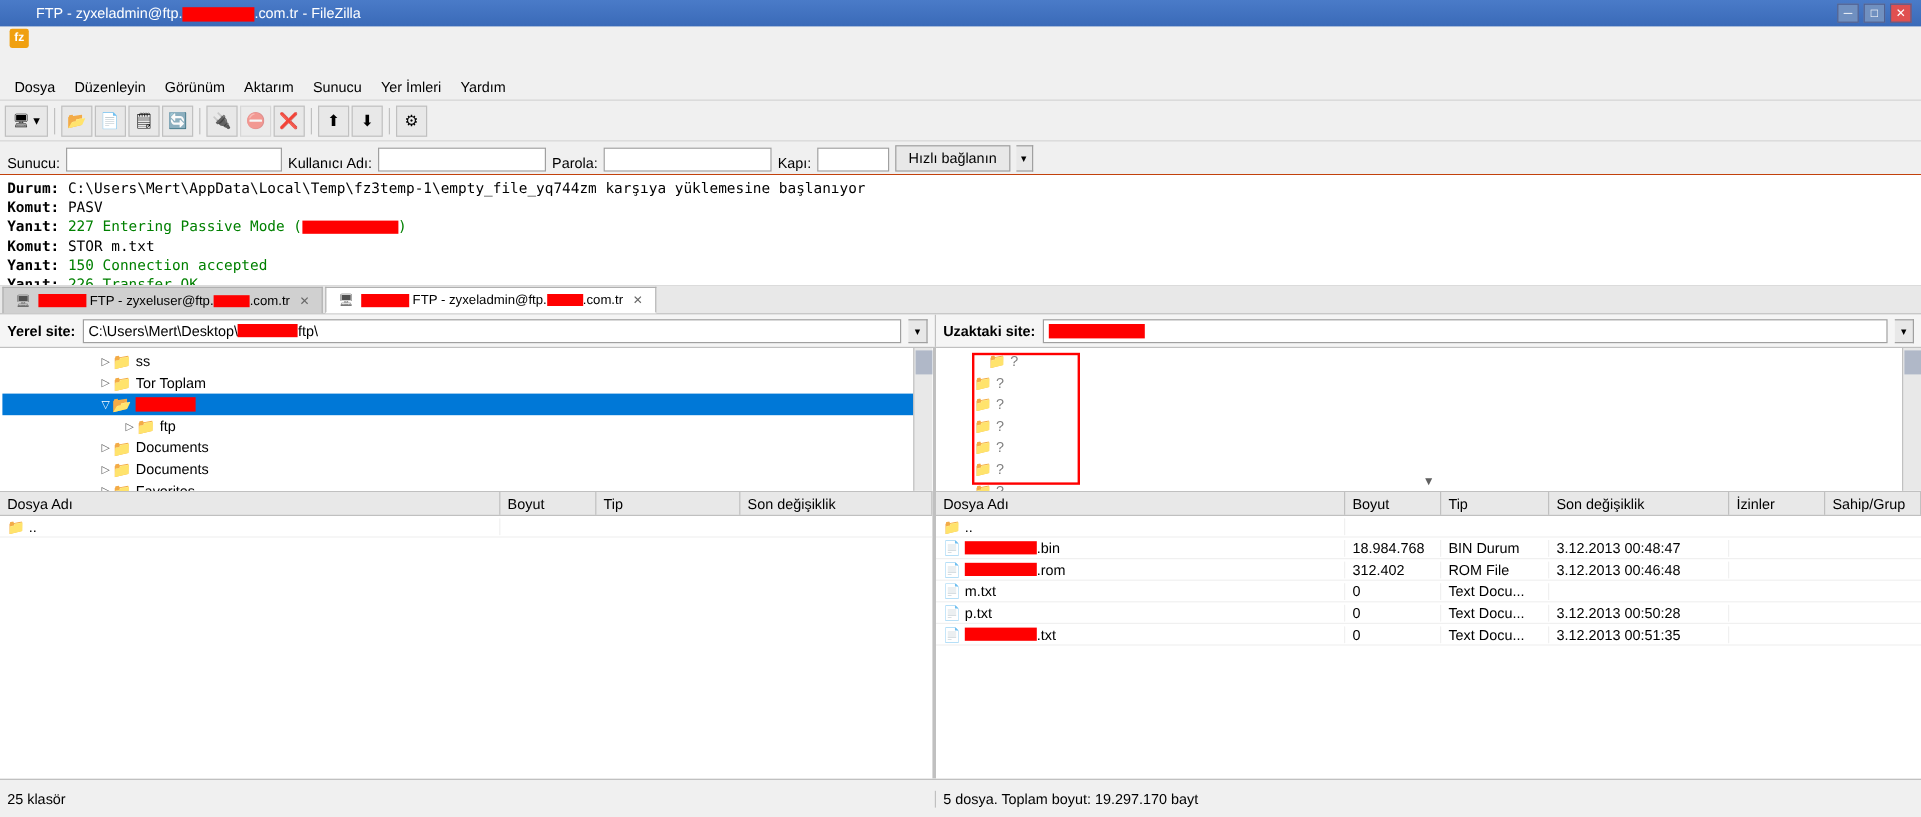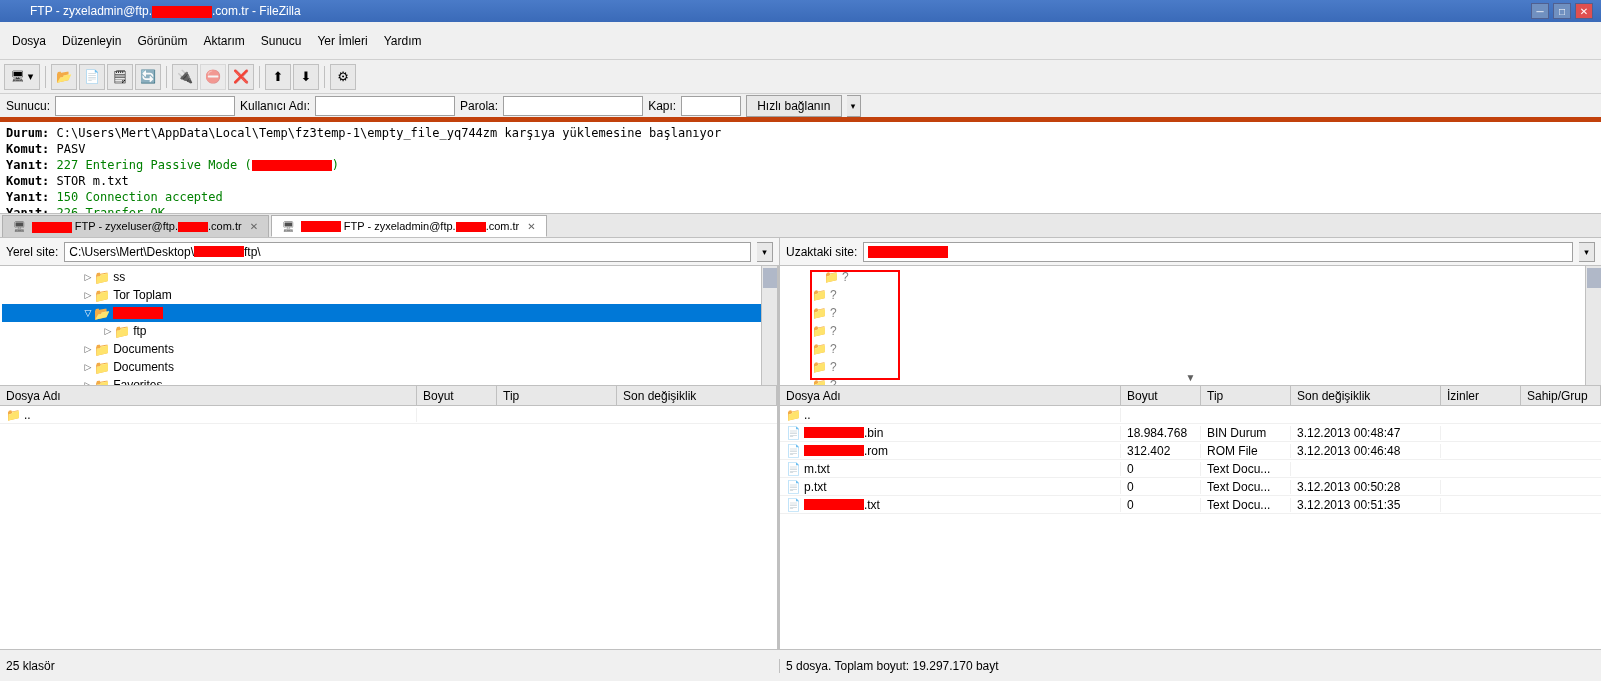--- a/index.html
+++ b/index.html
@@ -67,26 +67,27 @@
       color: white;
       cursor: pointer;
     }
     .title-btn.close-btn {
       background: #e05050;
     }
 
     
     .menu-bar {
       background: #f0f0f0;
-      height: 38px;
+      height: 22px;
       display: flex;
       align-items: center;
       padding: 0 4px;
       border-bottom: 1px solid #d0d0d0;
       flex-shrink: 0;
+      margin-top: 40px;
     }
     .menu-item {
       padding: 2px 8px;
       cursor: pointer;
       font-size: 12px;
     }
 
     
     .toolbar {
       background: #f0f0f0;
@@ -118,23 +119,23 @@
     .toolbar-dropdown {
       display: flex;
       align-items: center;
     }
 
     
     .quick-connect {
       background: #f0f0f0;
       height: 28px;
       display: flex;
-      align-items: center;
+      align-items: flex-end;
       padding: 2px 6px;
-      border-bottom: 5px solid #c2410c;
+      border-bottom: 1px solid #c2410c;
       flex-shrink: 0;
       gap: 5px;
     }
     .quick-connect label {
       font-size: 12px;
       white-space: nowrap;
     }
     .quick-connect input {
       height: 20px;
       border: 1px solid #a0a0a0;
@@ -278,21 +279,21 @@
       font-size: 12px;
     }
     .site-bar-local {
       flex: 0 0 780px;
       border-right: 1px solid #c0c0c0;
     }
     .site-bar-remote {
       flex: 1;
     }
     .site-bar label {
-      font-weight: normal;
+      font-weight: bold;
       white-space: nowrap;
     }
     .site-bar-path {
       flex: 1;
       height: 20px;
       border: 1px solid #a0a0a0;
       background: white;
       padding: 0 4px;
       font-size: 12px;
       display: flex;

